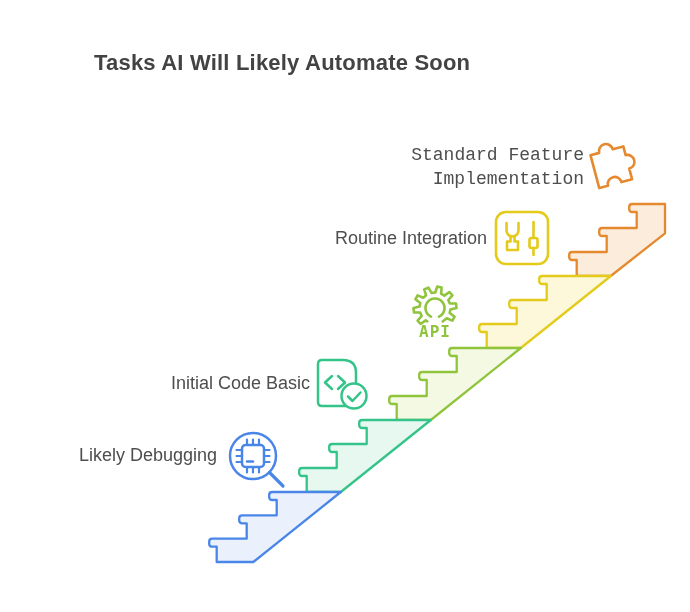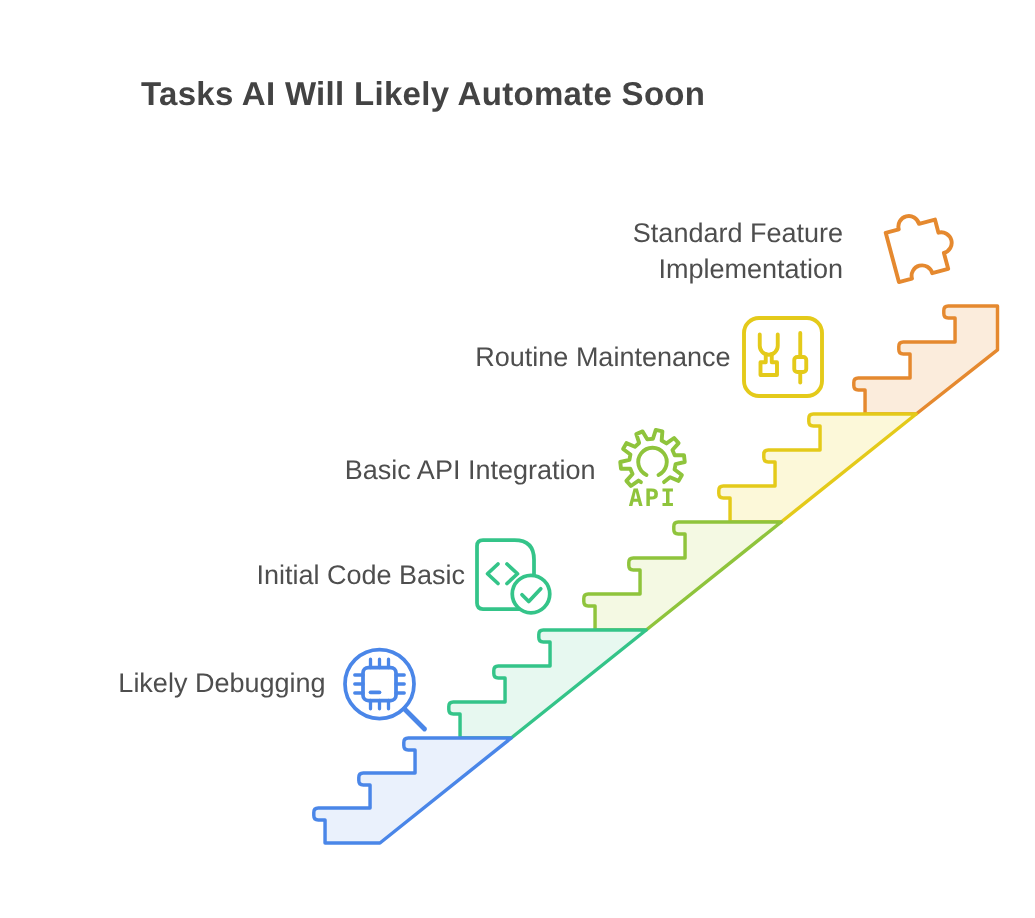--- a/index.html
+++ b/index.html
@@ -20,23 +20,22 @@
   <h1 id="title">Tasks AI Will Likely Automate Soon</h1>
 
   <svg id="stairs-svg" width="690" height="612" viewBox="0 0 690 612">
       <path d="M 576.7 276 L 576.7 260 L 572.2 260 Q 569.2 260 569.2 257 L 569.2 255 Q 569.2 252 572.2 252 L 606.7 252 L 606.7 236 L 602.2 236 Q 599.2 236 599.2 233 L 599.2 231 Q 599.2 228 602.2 228 L 636.7 228 L 636.7 212 L 632.2 212 Q 629.2 212 629.2 209 L 629.2 207 Q 629.2 204 632.2 204 L 665 204 L 665 233.3 L 610.8 276 Z" fill="#fbecdc" stroke="#e5892f" stroke-width="2.3" stroke-linejoin="round"></path>
       <path d="M 486.7 348 L 486.7 332 L 482.2 332 Q 479.2 332 479.2 329 L 479.2 327 Q 479.2 324 482.2 324 L 516.7 324 L 516.7 308 L 512.2 308 Q 509.2 308 509.2 305 L 509.2 303 Q 509.2 300 512.2 300 L 546.7 300 L 546.7 284 L 542.2 284 Q 539.2 284 539.2 281 L 539.2 279 Q 539.2 276 542.2 276 L 610.8 276 L 520.8 348 Z" fill="#fcf8d9" stroke="#e4ca1a" stroke-width="2.3" stroke-linejoin="round"></path>
       <path d="M 396.7 420 L 396.7 404 L 392.2 404 Q 389.2 404 389.2 401 L 389.2 399 Q 389.2 396 392.2 396 L 426.7 396 L 426.7 380 L 422.2 380 Q 419.2 380 419.2 377 L 419.2 375 Q 419.2 372 422.2 372 L 456.7 372 L 456.7 356 L 452.2 356 Q 449.2 356 449.2 353 L 449.2 351 Q 449.2 348 452.2 348 L 520.8 348 L 430.8 420 Z" fill="#f4f9e3" stroke="#8fc43c" stroke-width="2.3" stroke-linejoin="round"></path>
       <path d="M 306.7 492 L 306.7 476 L 302.2 476 Q 299.2 476 299.2 473 L 299.2 471 Q 299.2 468 302.2 468 L 336.7 468 L 336.7 452 L 332.2 452 Q 329.2 452 329.2 449 L 329.2 447 Q 329.2 444 332.2 444 L 366.7 444 L 366.7 428 L 362.2 428 Q 359.2 428 359.2 425 L 359.2 423 Q 359.2 420 362.2 420 L 430.8 420 L 340.8 492 Z" fill="#e7f8f0" stroke="#34c489" stroke-width="2.3" stroke-linejoin="round"></path>
       <path d="M 216.7 562 L 216.7 546.7 L 212.2 546.7 Q 209.2 546.7 209.2 543.7 L 209.2 541.7 Q 209.2 538.7 212.2 538.7 L 246.7 538.7 L 246.7 523.3 L 242.2 523.3 Q 239.2 523.3 239.2 520.3 L 239.2 518.3 Q 239.2 515.3 242.2 515.3 L 276.7 515.3 L 276.7 500 L 272.2 500 Q 269.2 500 269.2 497 L 269.2 495 Q 269.2 492 272.2 492 L 340.8 492 L 253.3 562 Z" fill="#eaf1fc" stroke="#4a86e8" stroke-width="2.3" stroke-linejoin="round"></path>
     </svg>
 
-  <div class="step-label" style="right:128px;top:143px;width:230px;">Standard Feature Implementation</div>
-  <div class="step-label nowrap" style="right:203px;top:226px;">Routine Maintenance</div>
-  <div class="step-label nowrap" style="right:293px;top:301px;">Basic API Integration</div>
+  <div class="step-label" style="right:106px;top:143px;width:230px;font-family:Liberation Mono, monospace;">Standard Feature Implementation</div>
+  <div class="step-label nowrap" style="right:203px;top:226px;">Routine Integration</div>
   <div class="step-label nowrap" style="right:380px;top:371px;">Initial Code Basic</div>
   <div class="step-label nowrap" style="right:473px;top:443px;">Likely Debugging</div>
 
   <svg class="icon" style="left:580px;top:132px;" width="66" height="66" viewBox="0 0 66 66">
     <g fill="none" stroke-width="2.6" stroke-linecap="round" stroke-linejoin="round" transform="rotate(-15 32 34)" stroke="#e5892f">
       <path d="M14,18 H23 A7,7 0 1 1 37,18 H48 V27 A7,7 0 1 1 48,41 V52 H37 A6.5,6.5 0 1 0 23,52 H14 Z"></path>
     </g>
   </svg>
 
   <svg class="icon" style="left:493px;top:209px;" width="58" height="58" viewBox="0 0 58 58">

